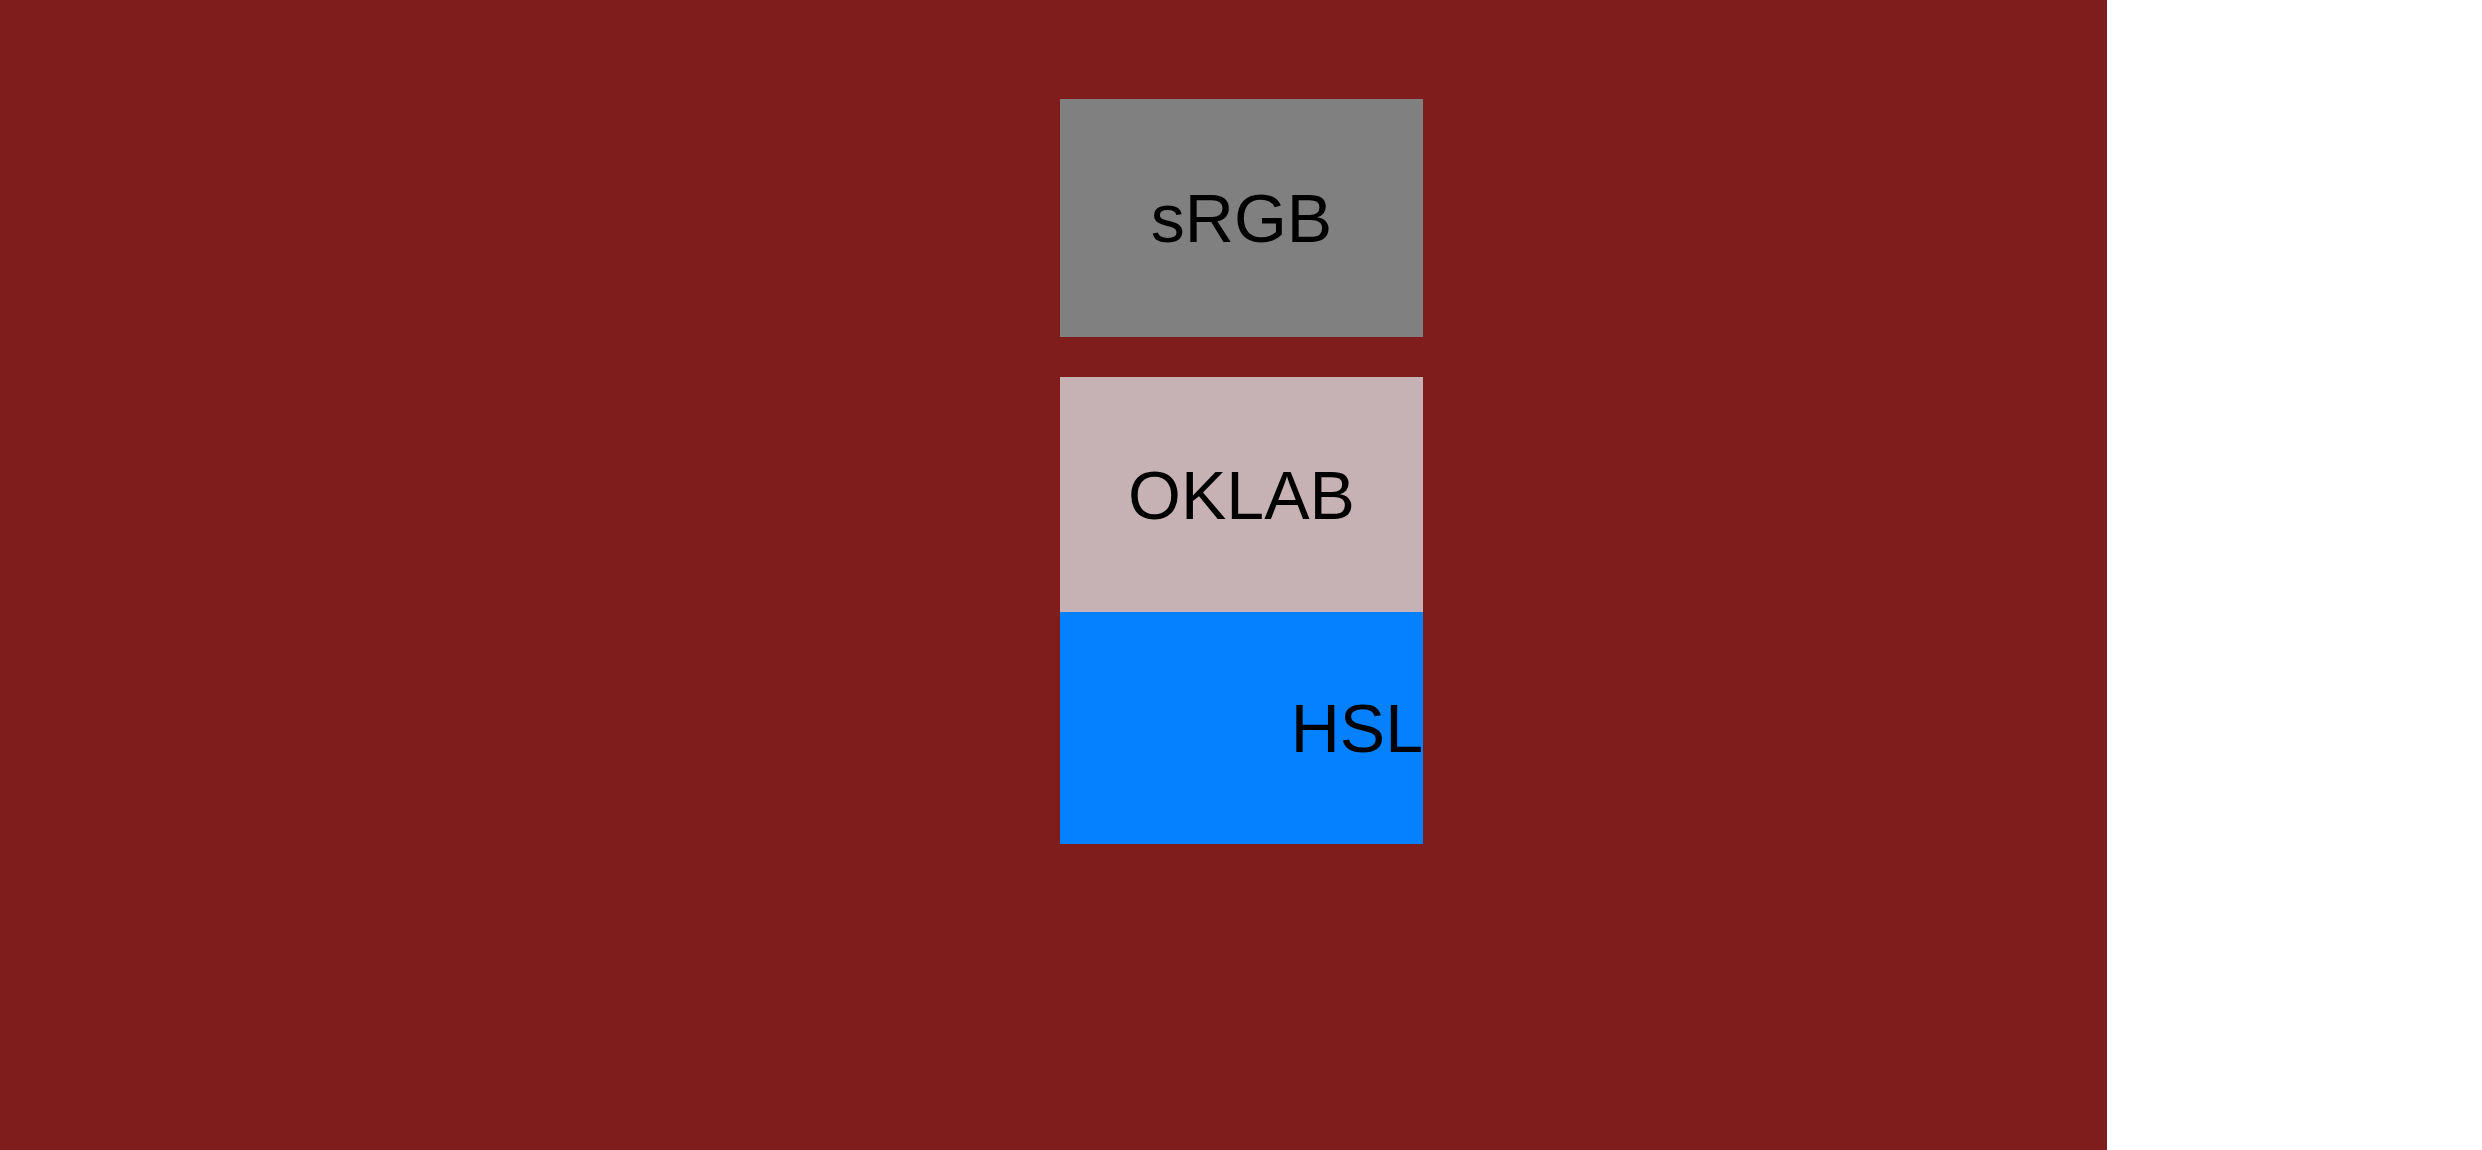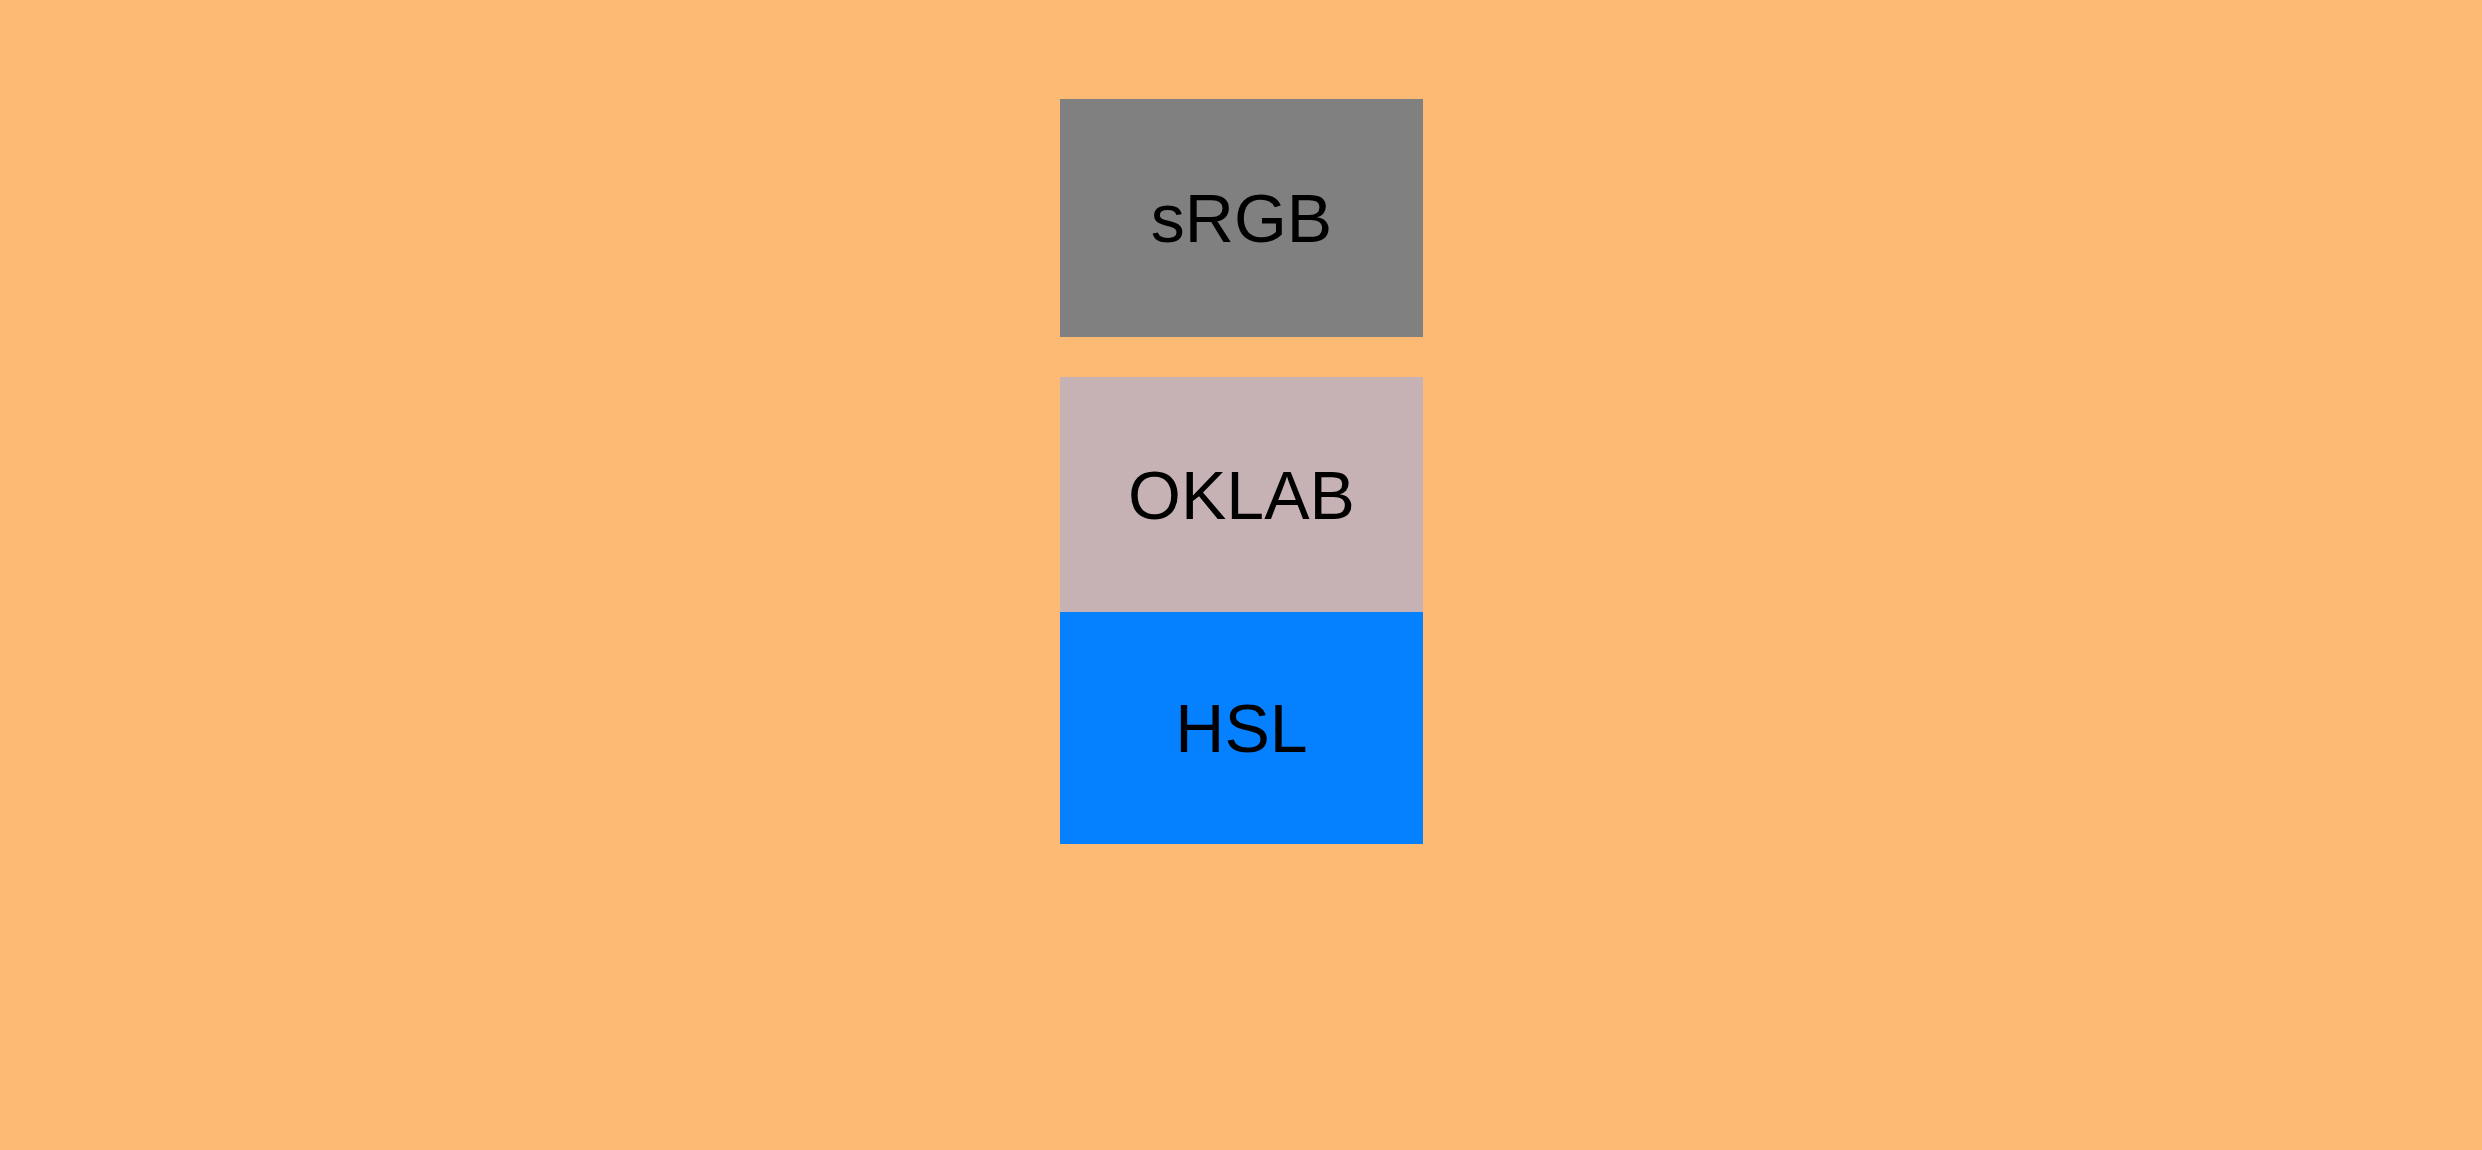--- a/index.html
+++ b/index.html
@@ -54,32 +54,32 @@
 
   
   #swatch-srgb  { }
   #swatch-oklab { }
   #swatch-hsl   { }
   #swatch-hwb   { }
 </style>
 </head>
 <body style="background: rgb(255, 255, 255);">
 
-<div id="stage" style="width: 2482px; height: 1150px; background: #fdba74;">
+<div id="stage" style="width: 2107px; height: 1150px; background: #7f1d1d;">
 
   <div id="swatch-stack" style="left: 1060px; top: 99px; width: 363px; height: 938px;">
 
     <div class="swatch" id="swatch-srgb" style="background-color: rgb(128, 128, 128); height: 238px;">
       <span class="swatch-label" style="color: rgb(0, 0, 0); font-size: 68px;">sRGB</span>
     </div>
 
     <div class="swatch" id="swatch-oklab" style="background-color: rgb(198, 178, 181); height: 235px; margin-top: 40px;">
       <span class="swatch-label" style="color: rgb(0, 0, 0); font-size: 68px;">OKLAB</span>
     </div>
 
-    <div class="swatch" id="swatch-hsl" style="background-color: rgb(5, 128, 255); height: 232px;">
+    <div class="swatch" id="swatch-hsl" style="background-color: rgb(5, 128, 255); height: 232px; justify-content: flex-end;">
       <span class="swatch-label" style="color: rgb(0, 0, 0); font-size: 68px;">HSL</span>
     </div>
 
 
   </div>
 
 </div>
 
 </body></html>

